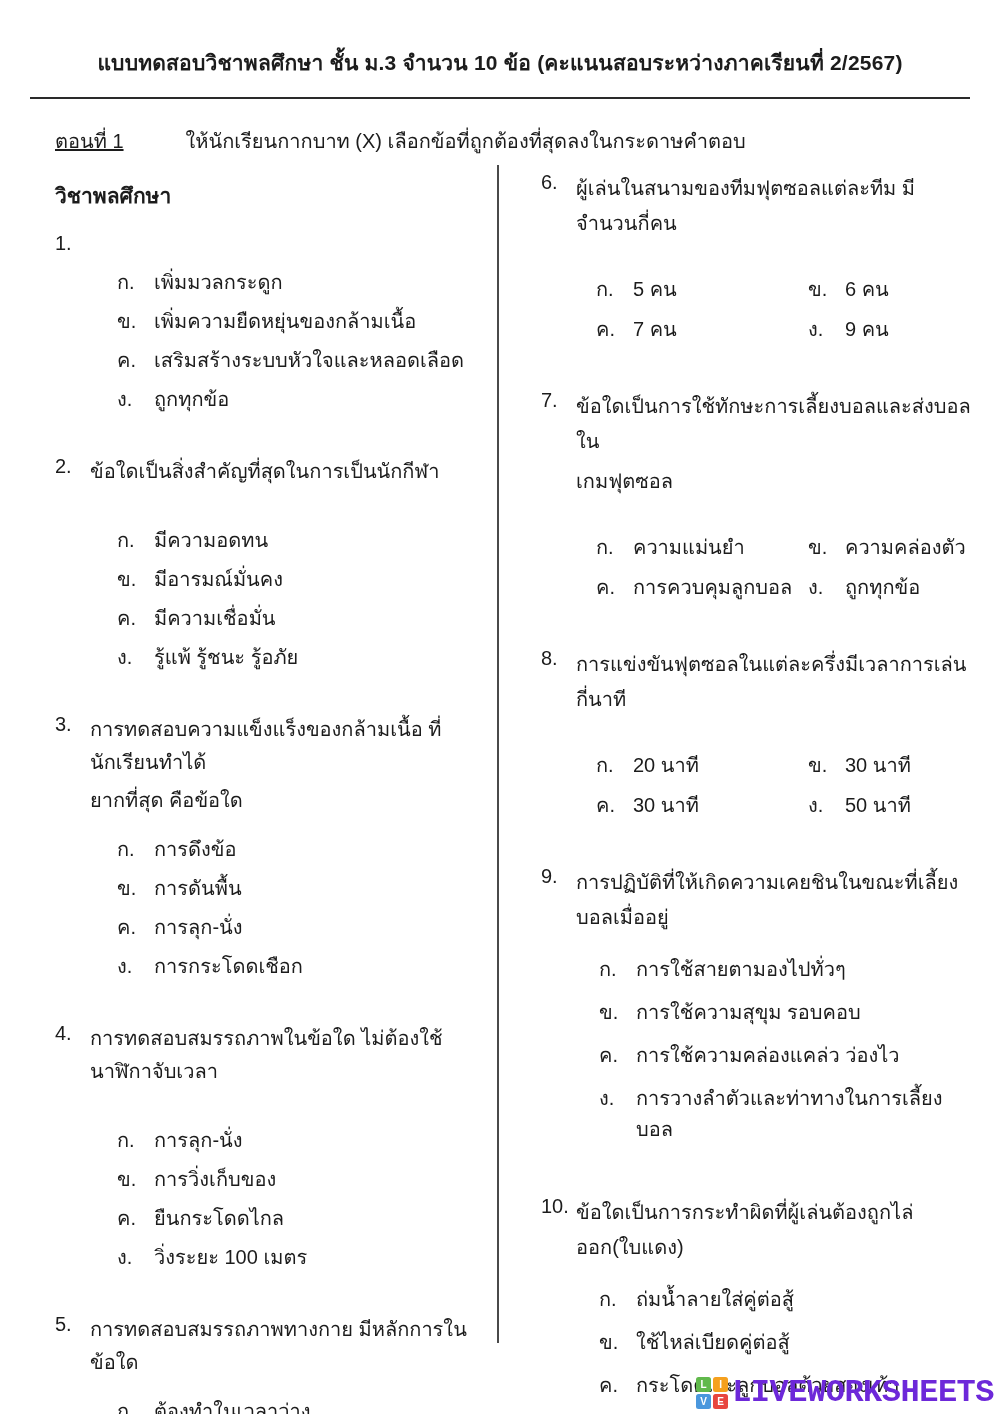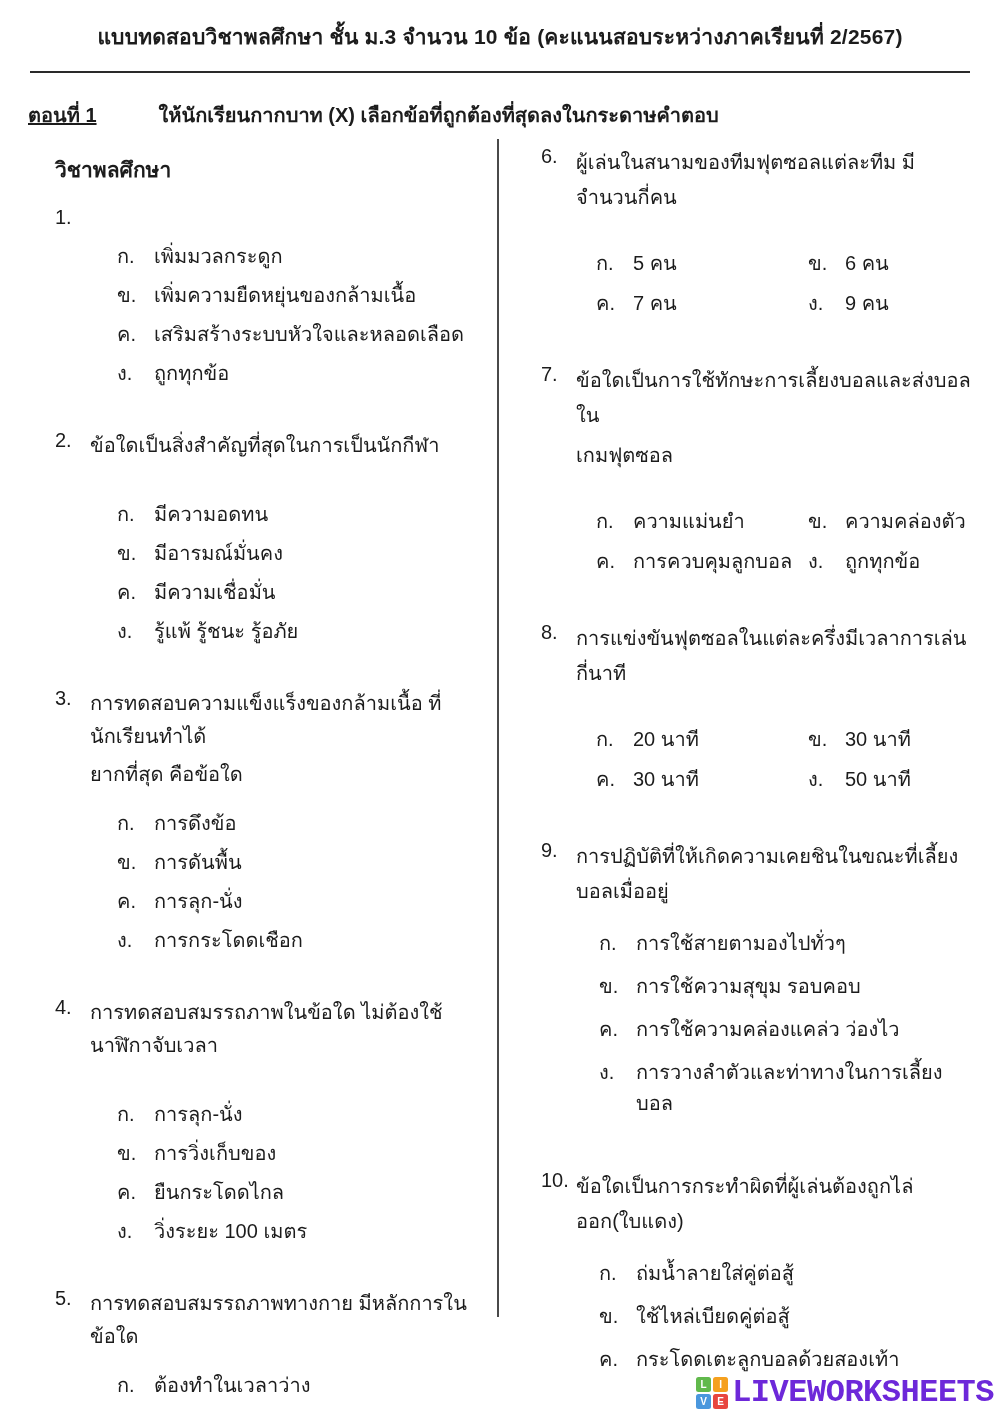--- a/index.html
+++ b/index.html
@@ -4,24 +4,24 @@
 <style>
   * { margin:0; padding:0; box-sizing:border-box; }
   html,body { background:#ffffff; }
   body {
     width:1000px; height:1414px; position:relative; overflow:hidden;
     font-family:"Liberation Sans", sans-serif;
     color:#1c1c1c; font-size:20px;
   }
   .title {
     text-align:center; font-weight:bold; font-size:21px;
-    padding-top:20px; letter-spacing:0.2px;
+    padding-top:46px; letter-spacing:0.2px;
   }
   .rule { border-bottom:2.5px solid #2a2a2a; margin:18px 30px 0 30px; }
-  .section-row { margin:26px 0 0 28px;font-weight:bold; }
+  .section-row { margin:26px 0 0 55px; }
   .section-label { text-decoration:underline; }
   .instruction { margin-left:62px; }
   .columns { display:flex; position:relative; margin-top:8px; }
   .divider {
     position:absolute; left:497px; top:0; width:2px; height:1178px;
     background:#4a4a4a;
   }
   .col-left { width:497px; padding-left:55px; padding-right:14px; }
   .col-right { flex:1; padding-left:44px; padding-right:28px; padding-top:6px; }
   .subject {

